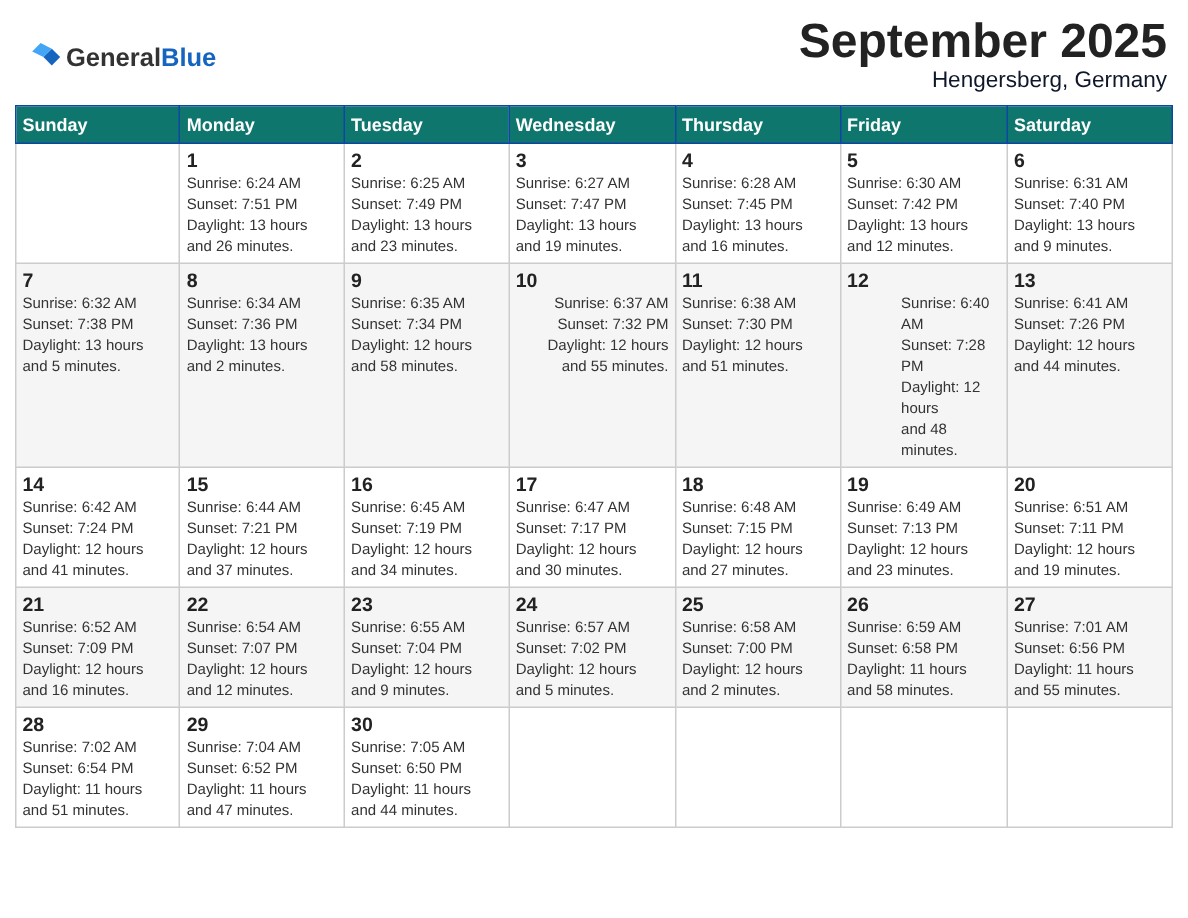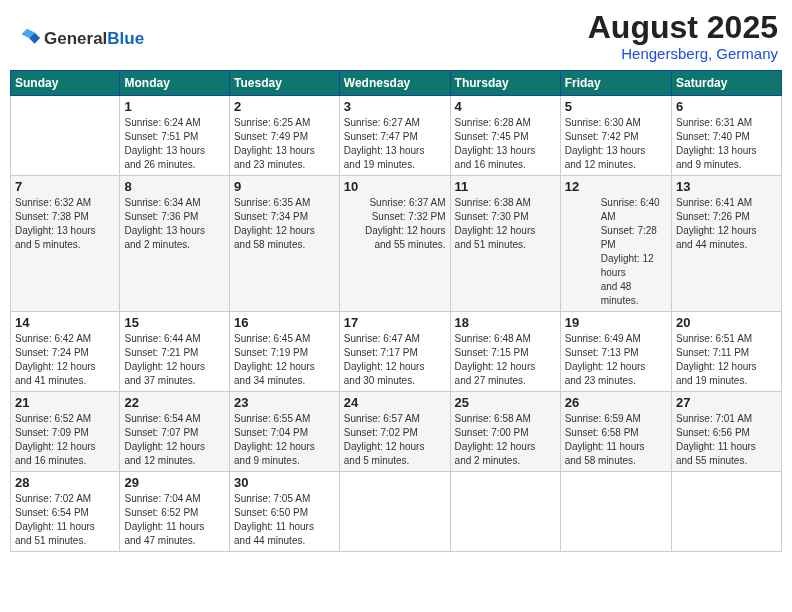--- a/index.html
+++ b/index.html
@@ -36,21 +36,21 @@
       text-align: right;
     }
     .month-title {
       font-size: 32px;
       font-weight: bold;
       color: #222;
       line-height: 1.1;
     }
     .location {
       font-size: 15px;
-      color: #1d4ed8;
+      color: #0f172a;
     }
     table {
       width: 100%;
       border-collapse: collapse;
       font-size: 11px;
     }
     thead tr th {
       background-color: #0f766e;
       color: #fff;
       padding: 5px 4px;
@@ -94,21 +94,21 @@
   <div class="logo">
     <svg class="logo-icon" viewBox="0 0 30 30">
       <rect x="0" y="0" width="30" height="30" fill="none"></rect>
       <polygon points="22,8 28,14 22,20 16,14" fill="#1565c0"></polygon>
       <polygon points="14,4 22,8 16,14 8,10" fill="#42a5f5"></polygon>
     </svg>
     <span class="logo-general">General</span>
       <span class="logo-blue">Blue</span>
   </div>
   <div class="title-block">
-    <div class="month-title">August 2025</div>
+    <div class="month-title">September 2025</div>
     <div class="location">Hengersberg, Germany</div>
   </div>
 </div>
 
 <table>
   <thead>
     <tr id="thead-row">
         <th>Sunday</th>
         <th>Monday</th>
         <th>Tuesday</th>

